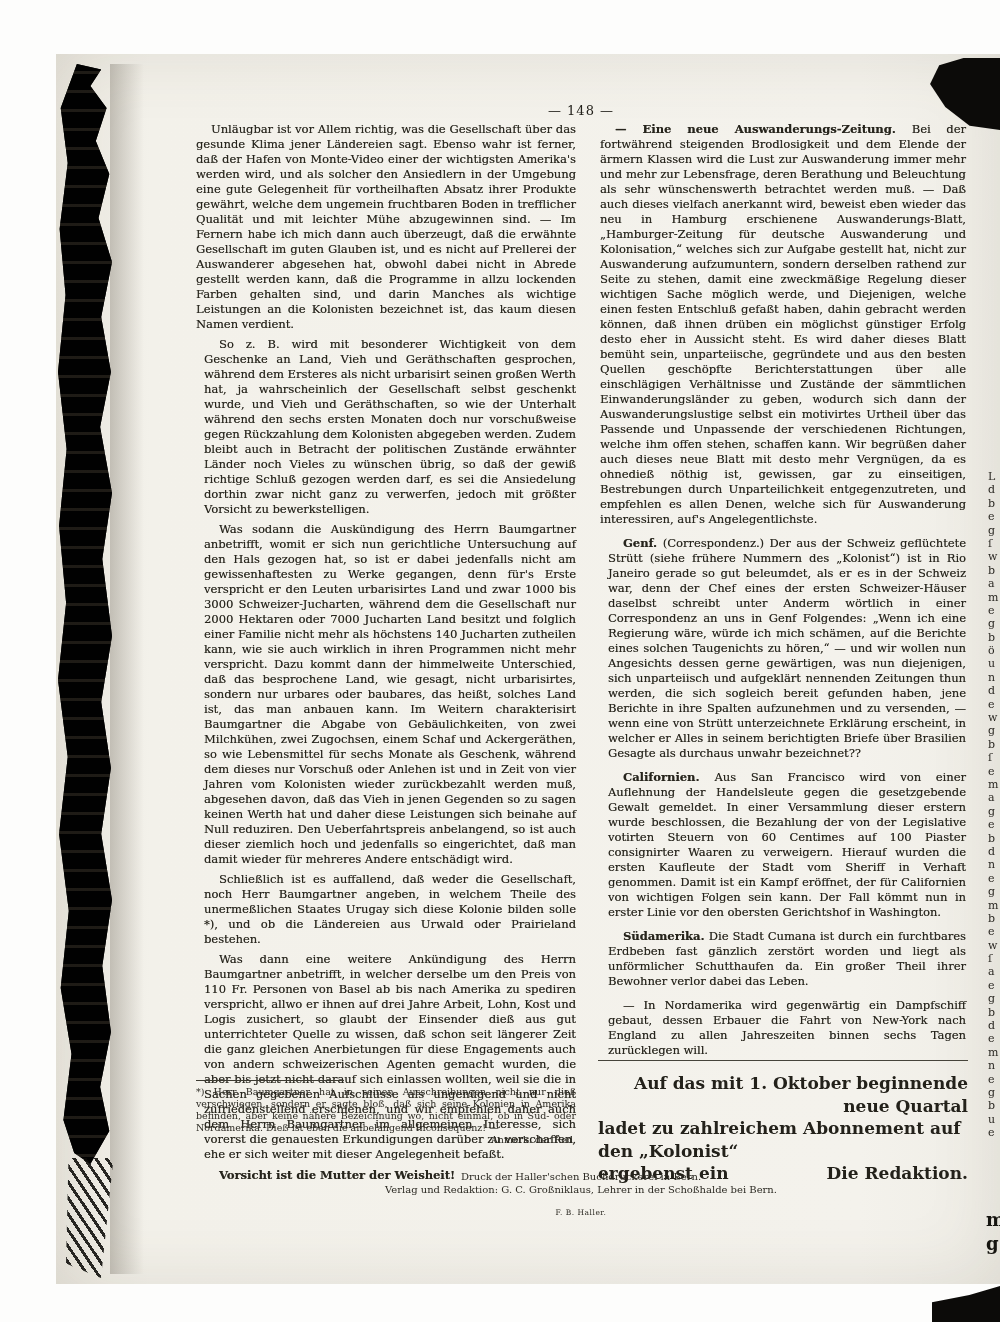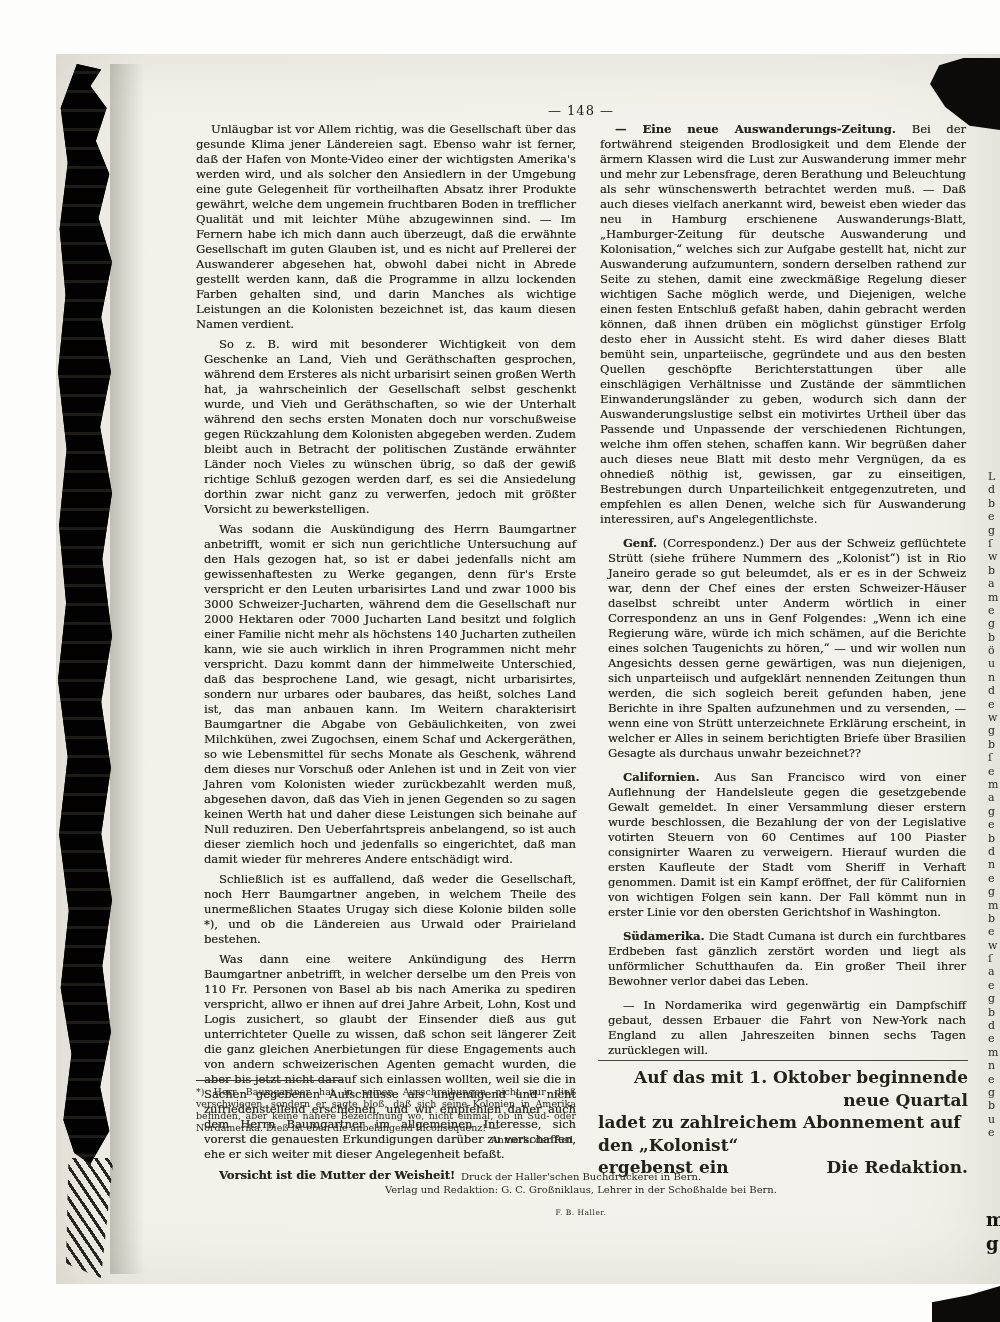--- a/index.html
+++ b/index.html
@@ -104,21 +104,21 @@
     width: 148px; height: 0;
     border-top: 1px solid #3d3b32;
     margin-bottom: 5px;
   }
   .fn-attrib { float: right; padding-left: 10px; }
 
   .announcement {
     position: absolute; left: 598px; top: 1060px;
     width: 370px;
     border-top: 1px solid #46443b;
-    padding-top: 5px;
+    padding-top: 11px;
     font-size: 17px; line-height: 22.5px;
     font-weight: bold;
     color: #23211a;
   }
   .ann-line1 { text-align: right; }
   .ann-closing { display: flex; justify-content: space-between; gap: 16px; }
 
   .imprint {
     position: absolute; left: 196px; top: 1170px;
     width: 770px;

